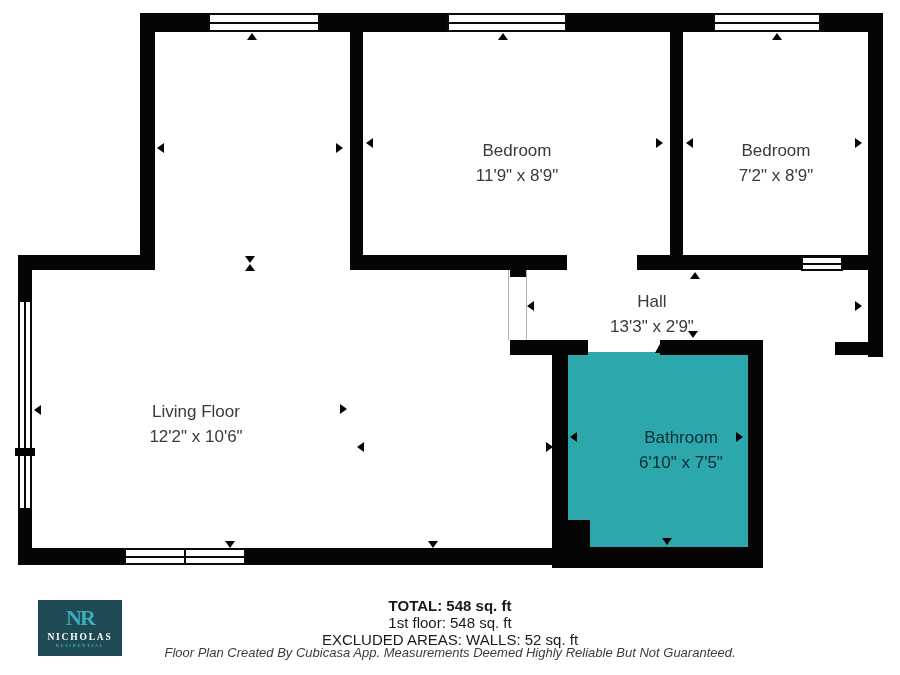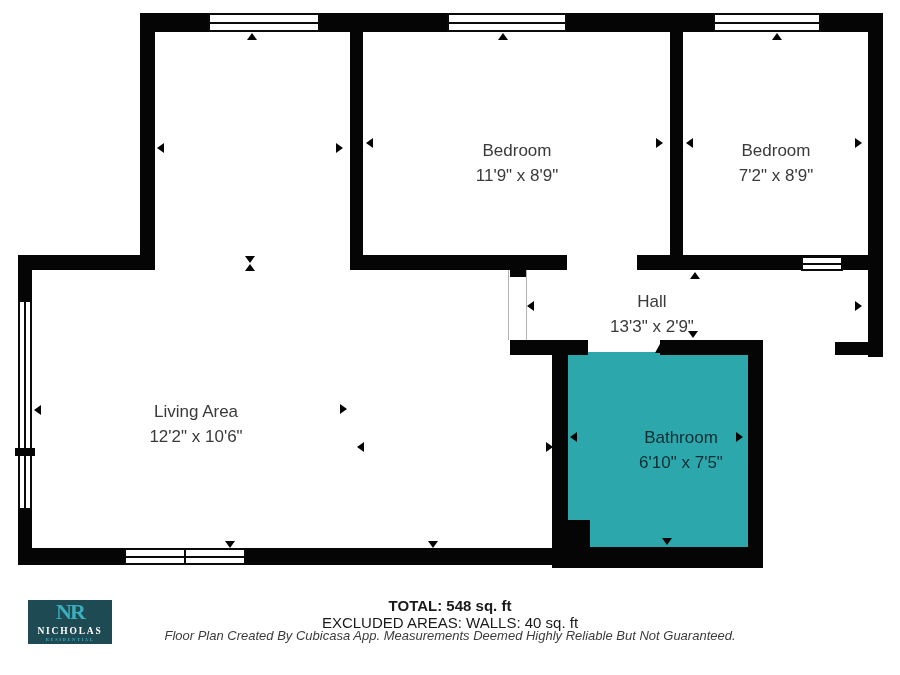--- a/index.html
+++ b/index.html
@@ -28,21 +28,21 @@
   .room-label.dark{color:#0c2d33;margin-left:22px;}
   .footer-text{
     position:absolute;left:450px;top:597px;transform:translateX(-50%);
     text-align:center;color:#1a1a1a;white-space:nowrap;
   }
   .footer-text .total{font-size:15px;font-weight:bold;line-height:17px;}
   .footer-text .floor{font-size:15px;line-height:17px;}
   .footer-text .excluded{font-size:15px;line-height:17px;}
   .footer-text .disclaimer{font-size:13px;line-height:10px;margin-top:0;color:#3c3c3c;font-style:italic;}
   .logo{
-    position:absolute;left:28px;top:600px;width:84px;height:44px;background:#1D4A53;
+    position:absolute;left:38px;top:600px;width:84px;height:56px;background:#1D4A53;
     display:flex;flex-direction:column;align-items:center;justify-content:center;
     font-family:"Liberation Serif","DejaVu Serif",serif;
   }
   .logo .monogram{font-size:22px;font-weight:bold;color:#3BAEBE;letter-spacing:-2px;line-height:22px;}
   .logo .name{font-size:9.5px;font-weight:bold;color:#ffffff;letter-spacing:1.8px;line-height:12px;margin-top:2px;}
   .logo .subtitle{font-size:4.5px;font-weight:bold;color:#3BAEBE;letter-spacing:1.6px;line-height:6px;}
 </style>
 </head>
 <body>
 
@@ -134,33 +134,34 @@
   </div>
   <div class="room-label" style="left:776px;top:138px;">
     <div>Bedroom</div>
     <div>7'2" x 8'9"</div>
   </div>
   <div class="room-label" style="left:652px;top:289px;">
     <div>Hall</div>
     <div>13'3" x 2'9"</div>
   </div>
   <div class="room-label" style="left:196px;top:399px;">
-    <div>Living Area</div>
+    <div>Living Floor</div>
     <div>12'2" x 10'6"</div>
   </div>
   <div class="room-label dark" style="left:659px;top:425px;">
     <div>Bathroom</div>
     <div>6'10" x 7'5"</div>
   </div>
 
   <div class="logo">
     <div class="monogram">NR</div>
     <div class="name">NICHOLAS</div>
     <div class="subtitle">RESIDENTIAL</div>
   </div>
 
   <div class="footer-text">
     <div class="total">TOTAL: 548 sq. ft</div>
-    <div class="excluded">EXCLUDED AREAS: WALLS: 40 sq. ft</div>
+    <div class="floor">1st floor: 548 sq. ft</div>
+    <div class="excluded">EXCLUDED AREAS: WALLS: 52 sq. ft</div>
     <div class="disclaimer">Floor Plan Created By Cubicasa App. Measurements Deemed Highly Reliable But Not Guaranteed.</div>
   </div>
 
 </div>
 
 </body></html>

